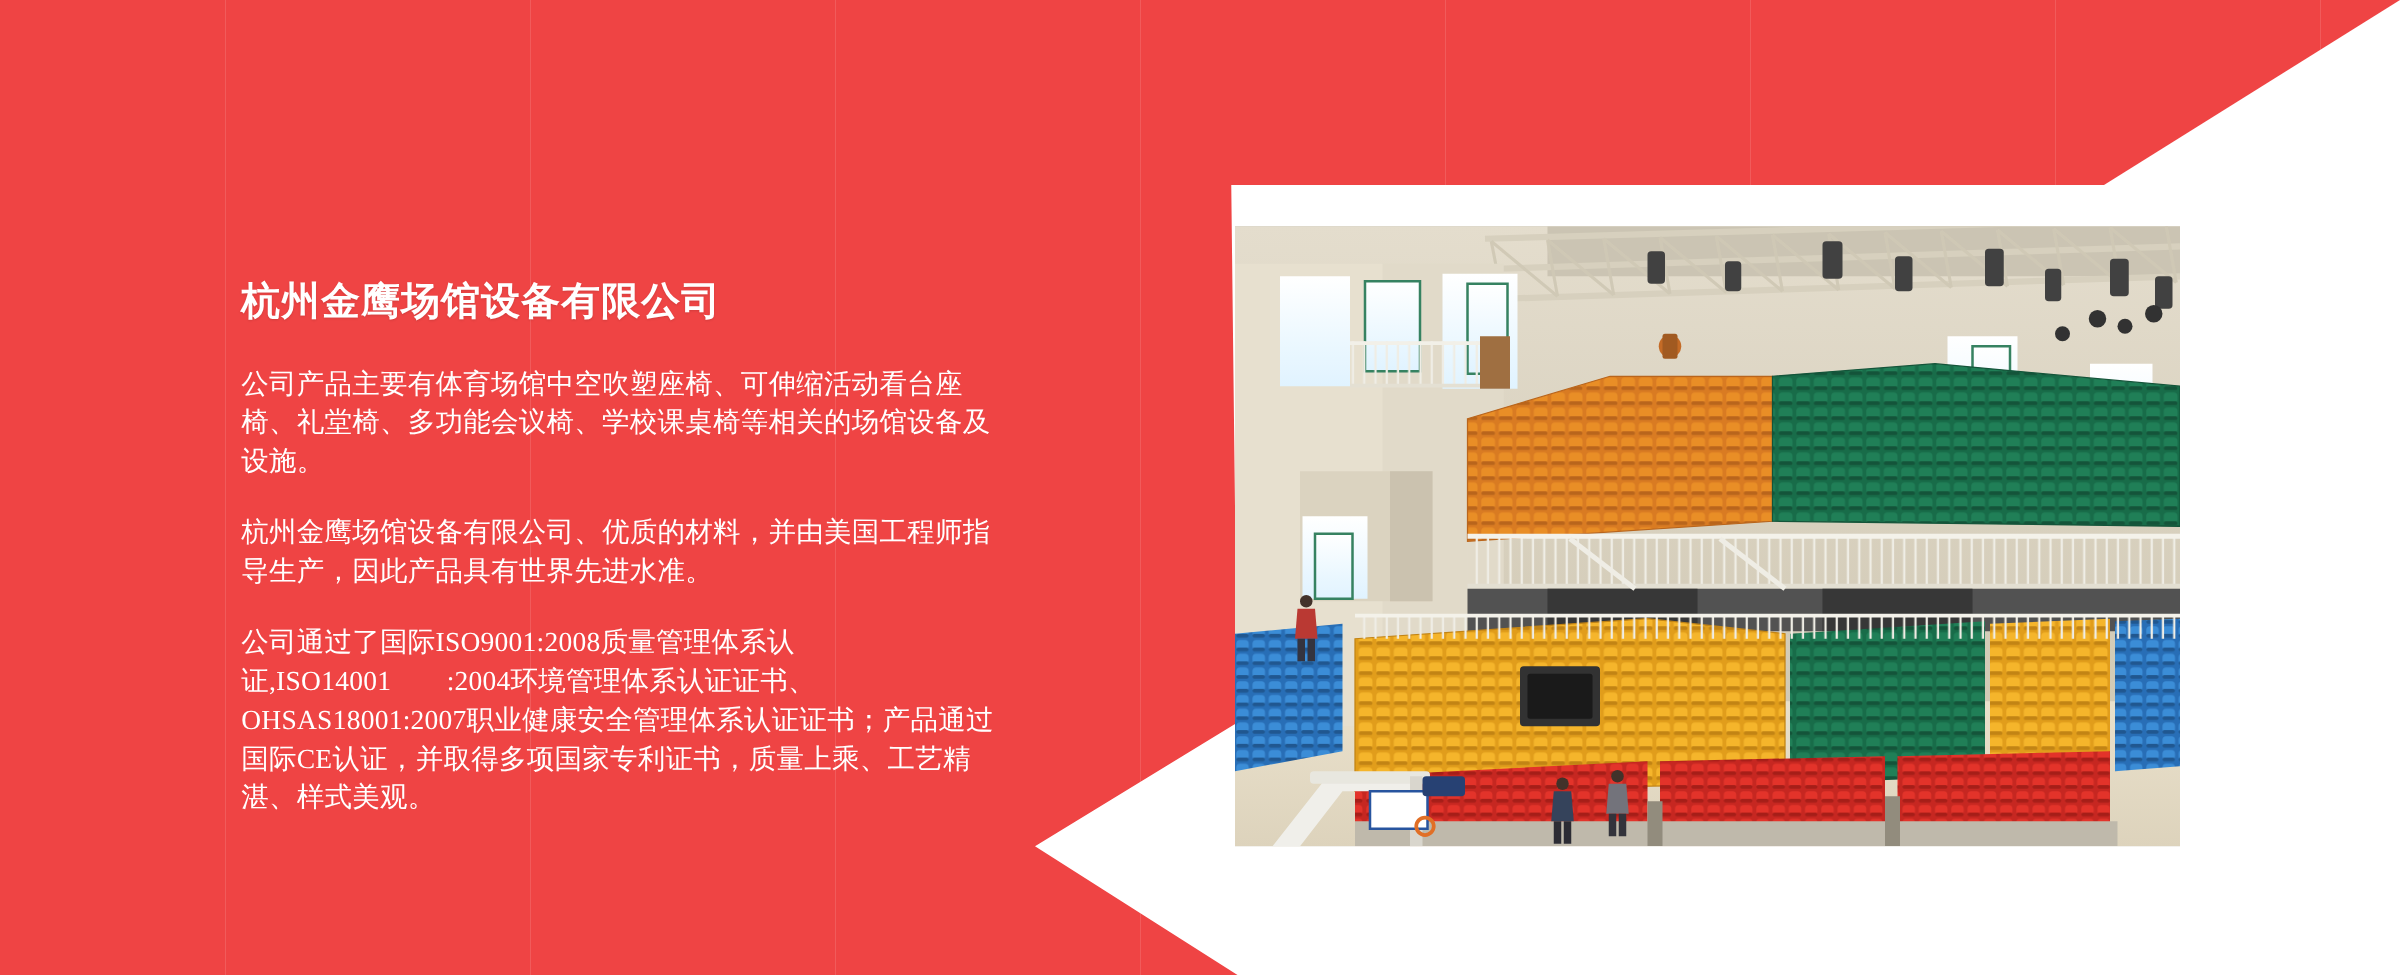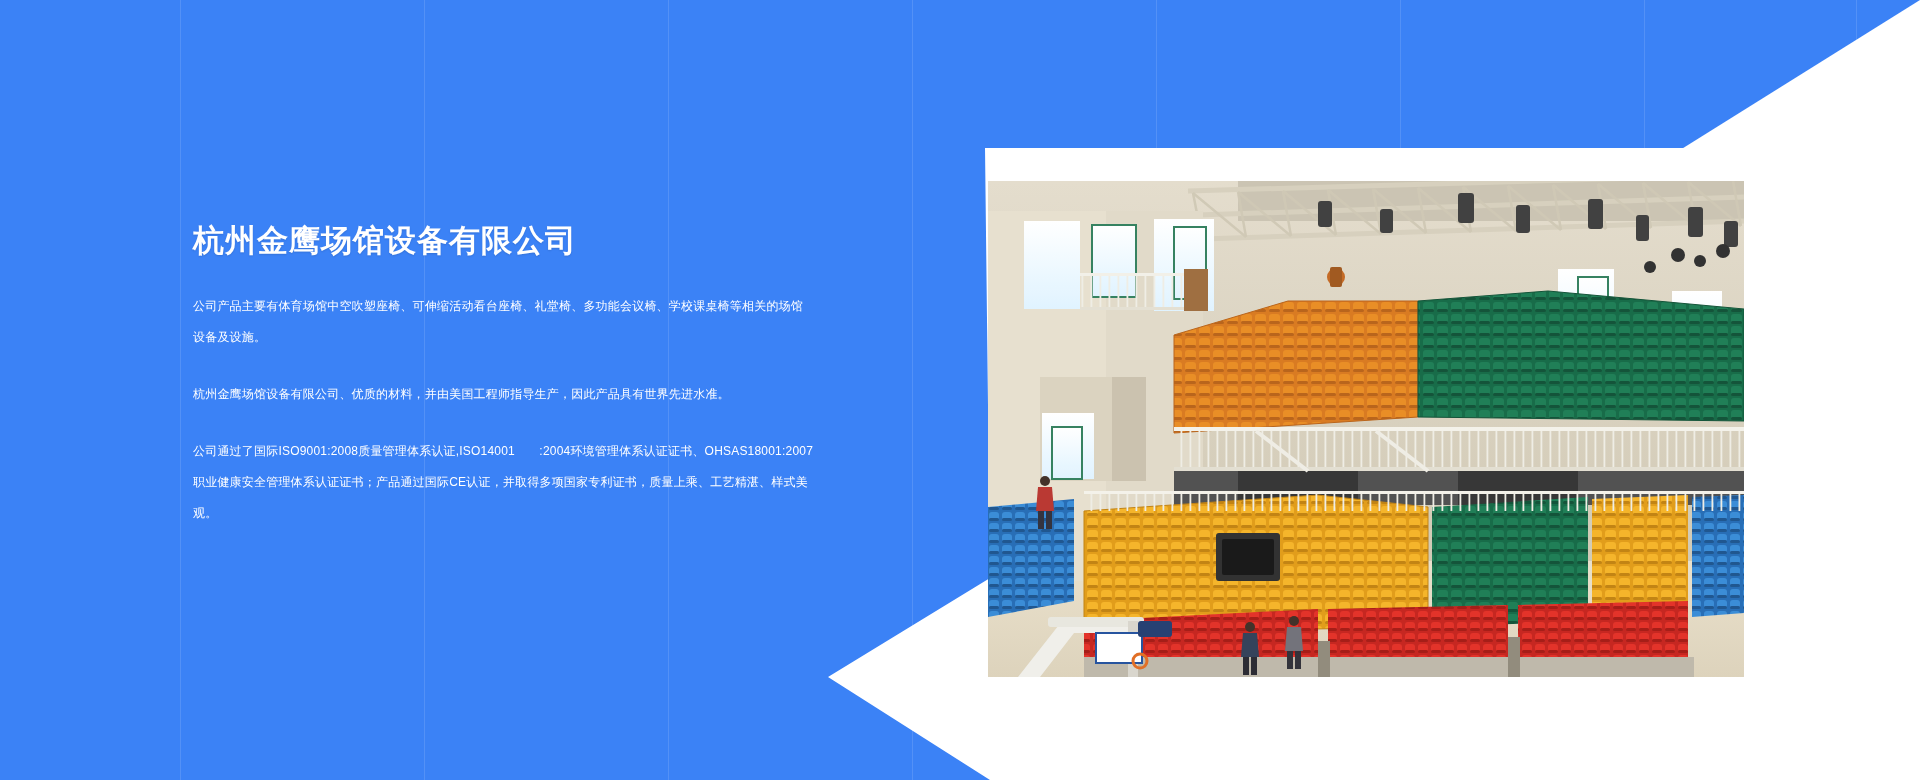--- a/index.html
+++ b/index.html
@@ -4,21 +4,21 @@
 <style>
   * { margin:0; padding:0; box-sizing:border-box; }
   html, body {
     width:1920px; height:780px;
     overflow:hidden;
     font-family:"Liberation Sans","DejaVu Sans",sans-serif;
   }
   #stage {
     position:relative;
     width:1920px; height:780px;
-    background:#3b82f6;
+    background:#ef4444;
     overflow:hidden;
   }
 
   
   .grid-lines {
     position:absolute; inset:0;
     background-image:repeating-linear-gradient(
         to right,
         rgba(255,255,255,0.12) 0px,
         rgba(255,255,255,0.12) 1px,
@@ -72,26 +72,26 @@
   }
   .company-title {
     font-size:31px;
     font-weight:bold;
     letter-spacing:1px;
     line-height:1.25;
     margin-bottom:30px;
     text-shadow:0 1px 2px rgba(0,0,0,0.12);
   }
   .para {
-    font-size:12px;
+    font-size:22px;
     line-height:31px;
     margin-bottom:26px;
     letter-spacing:0.2px;
   }
-  .para:last-child { margin-bottom:0; }
+  .para:last-child { margin-bottom:0;font-family:Liberation Serif, serif; }
 </style>
 </head>
 <body>
 
 <div id="stage">
 
   <div class="grid-lines"></div>
 
   <div class="wedge-topright"></div>
 

